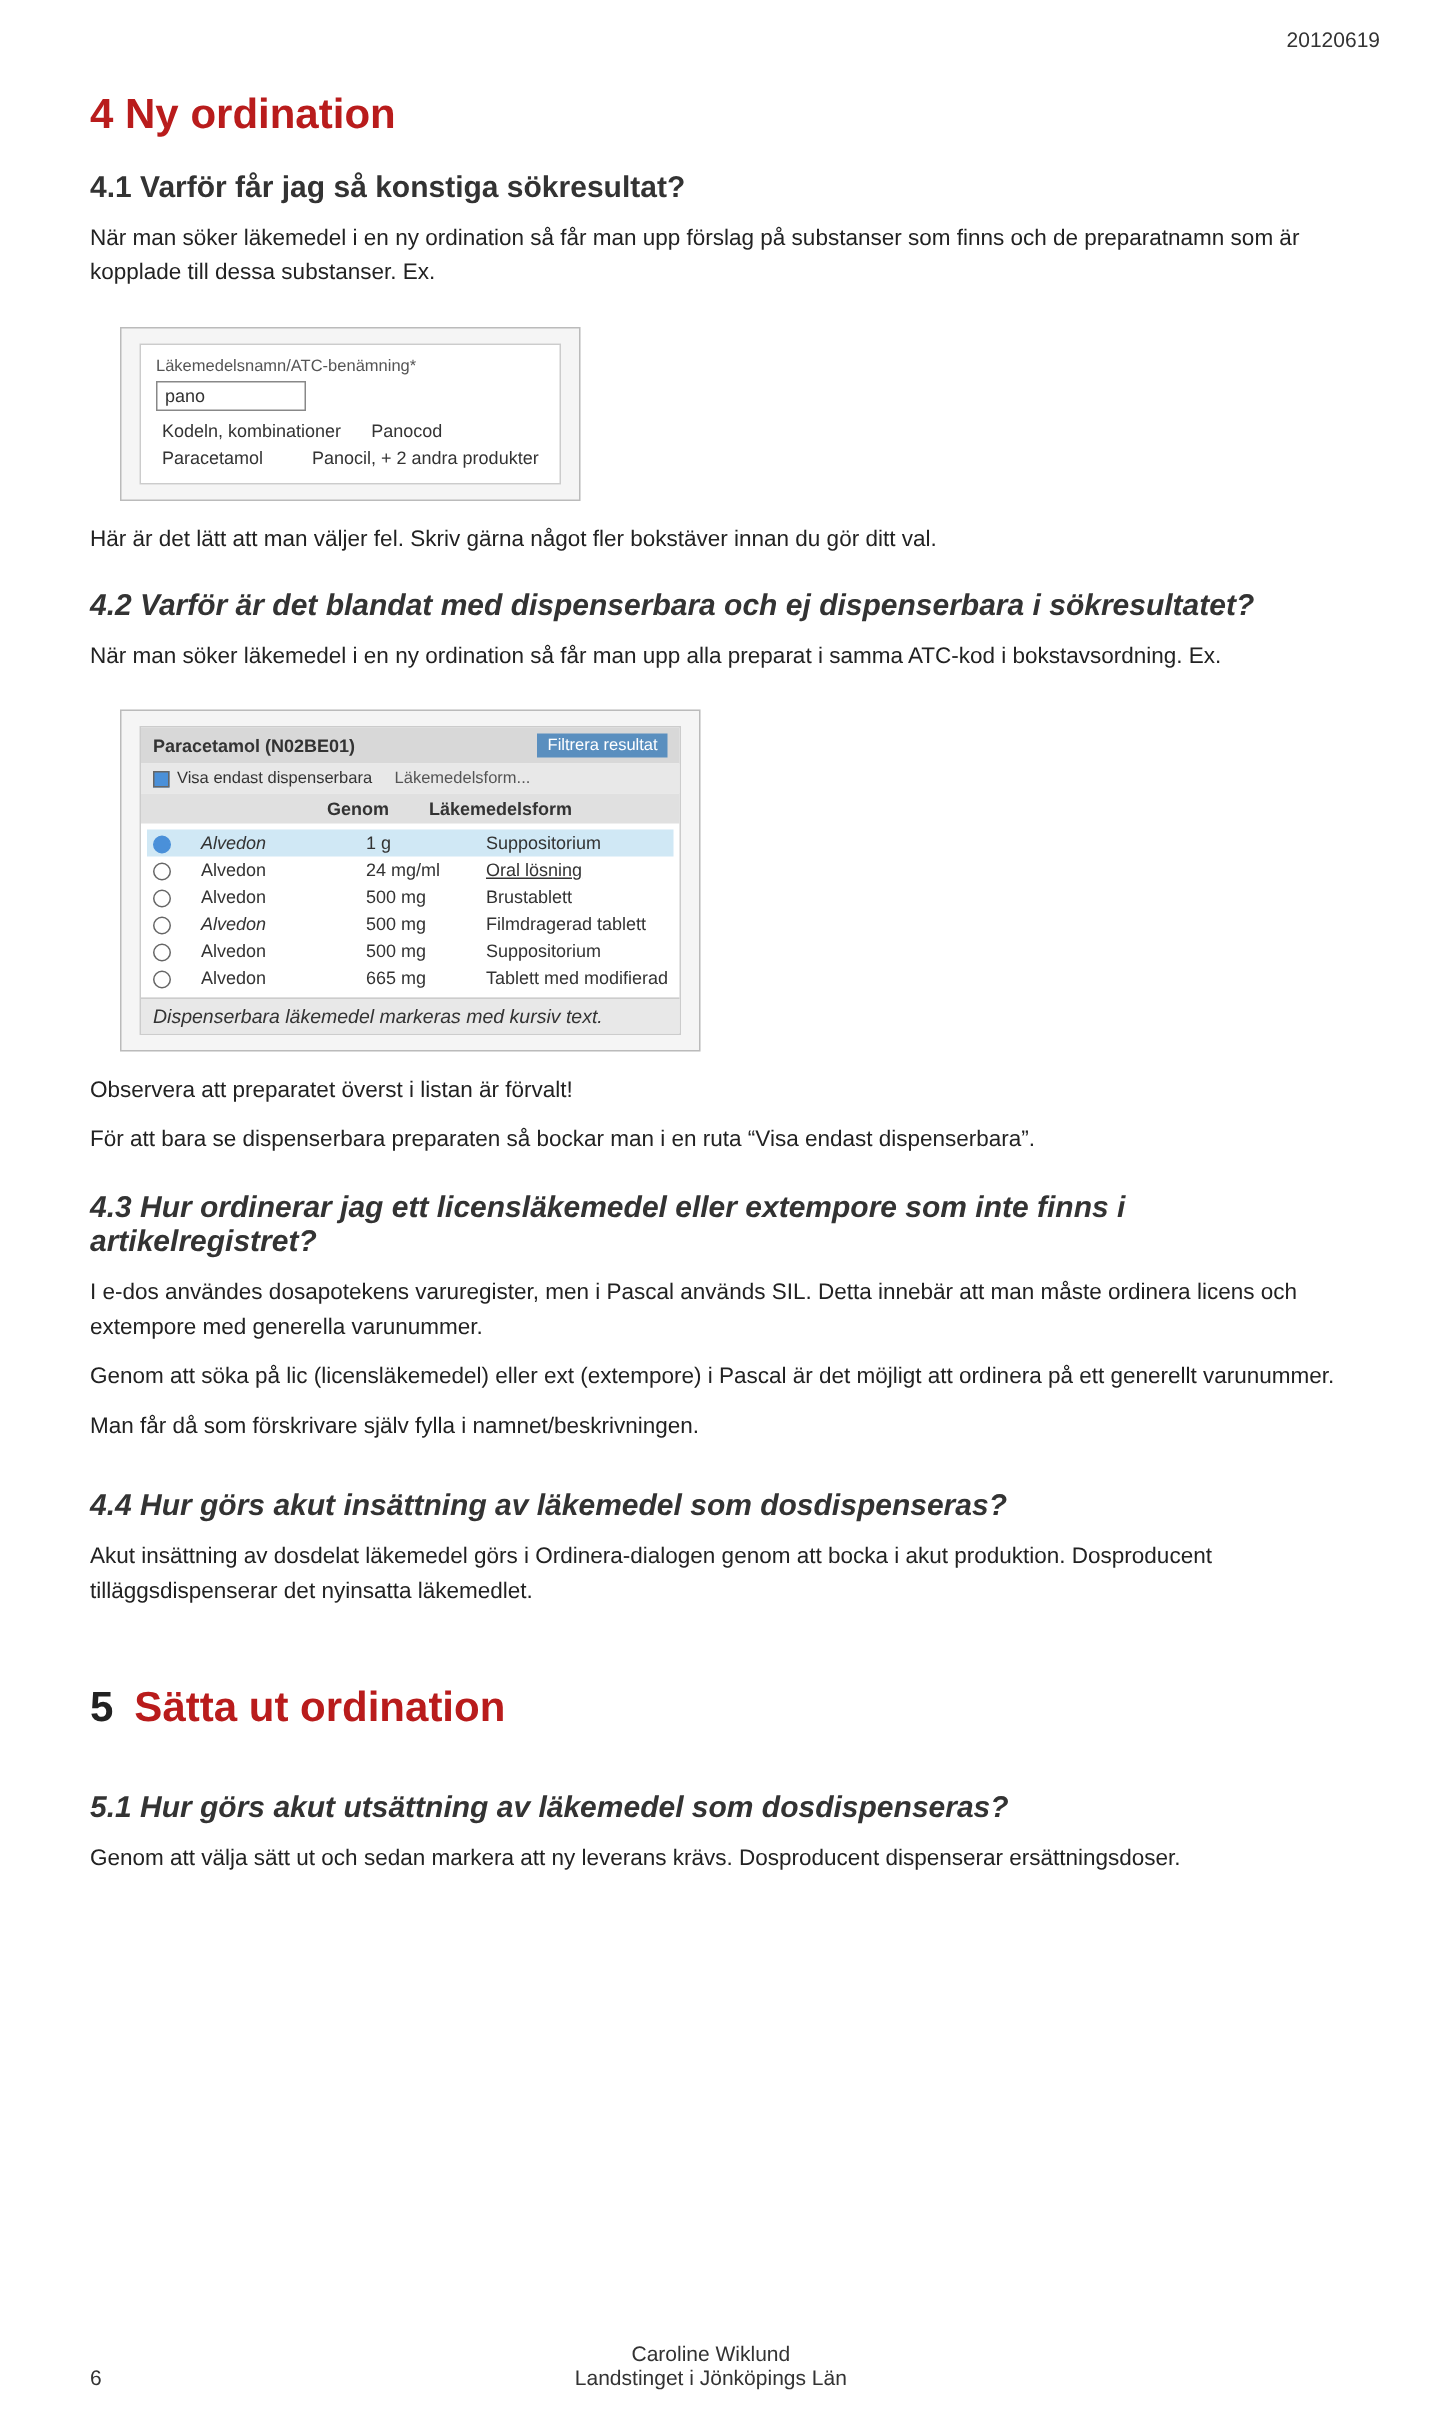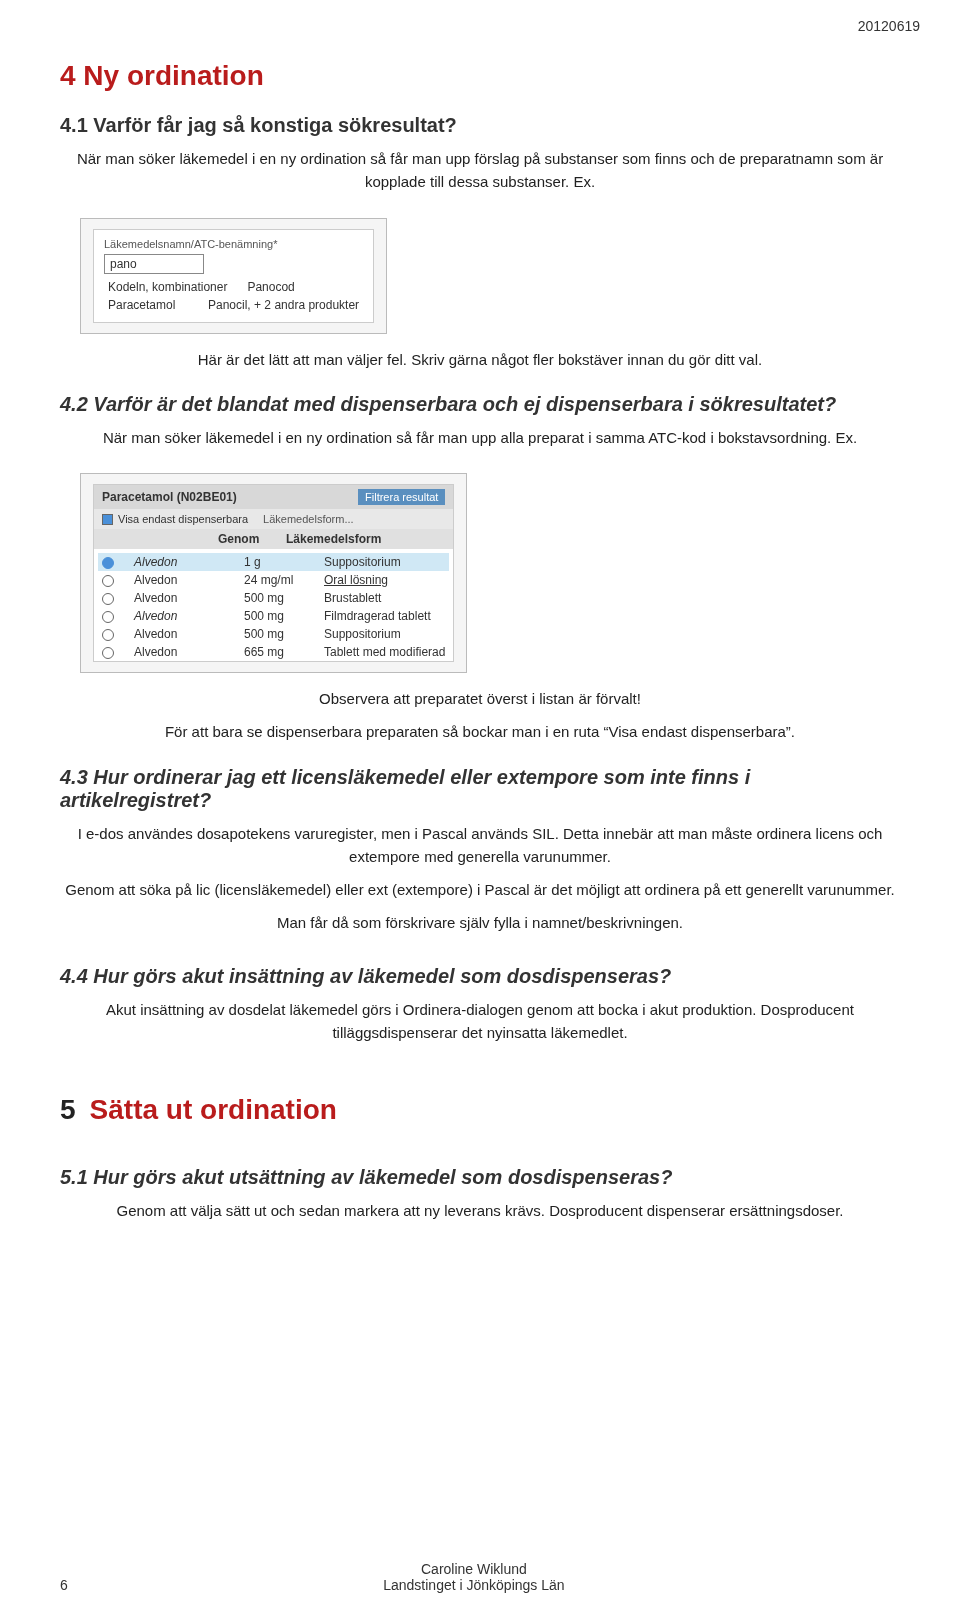--- a/index.html
+++ b/index.html
@@ -52,21 +52,20 @@
       color: #333;
       margin-top: 22px;
       margin-bottom: 10px;
     }
 
     .body-text {
       font-size: 15px;
       line-height: 1.55;
       color: #222;
       margin-bottom: 10px;
-      text-align: center;
     }
 
     .section-gap {
       margin-top: 30px;
     }
 
     
     .screenshot-box {
       border: 1px solid #bbb;
       background: #f5f5f5;
@@ -315,20 +314,23 @@
         </div>
 
         <div class="screenshot-row">
           <span class="radio-dot"></span>
           <span style="min-width:90px;">Alvedon</span>
           <span style="min-width:60px;">665 mg</span>
           <span style="min-width:120px;">Tablett med modifierad</span>
         </div>
       </div>
 
+      <div style="padding:4px 8px;background:#e8e8e8;border-top:1px solid #ccc;margin-top:4px;">
+        <span class="note-italic">Dispenserbara läkemedel markeras med kursiv text.</span>
+      </div>
     </div>
   </div>
 
   
   <div class="body-text">Observera att preparatet överst i listan är förvalt!</div>
   <div class="body-text">För att bara se dispenserbara preparaten så bockar man i en ruta “Visa endast dispenserbara”.</div>
 
   
   <div class="heading-2-italic">4.3  Hur ordinerar jag ett licensläkemedel eller extempore som inte finns i artikelregistret?</div>
 

